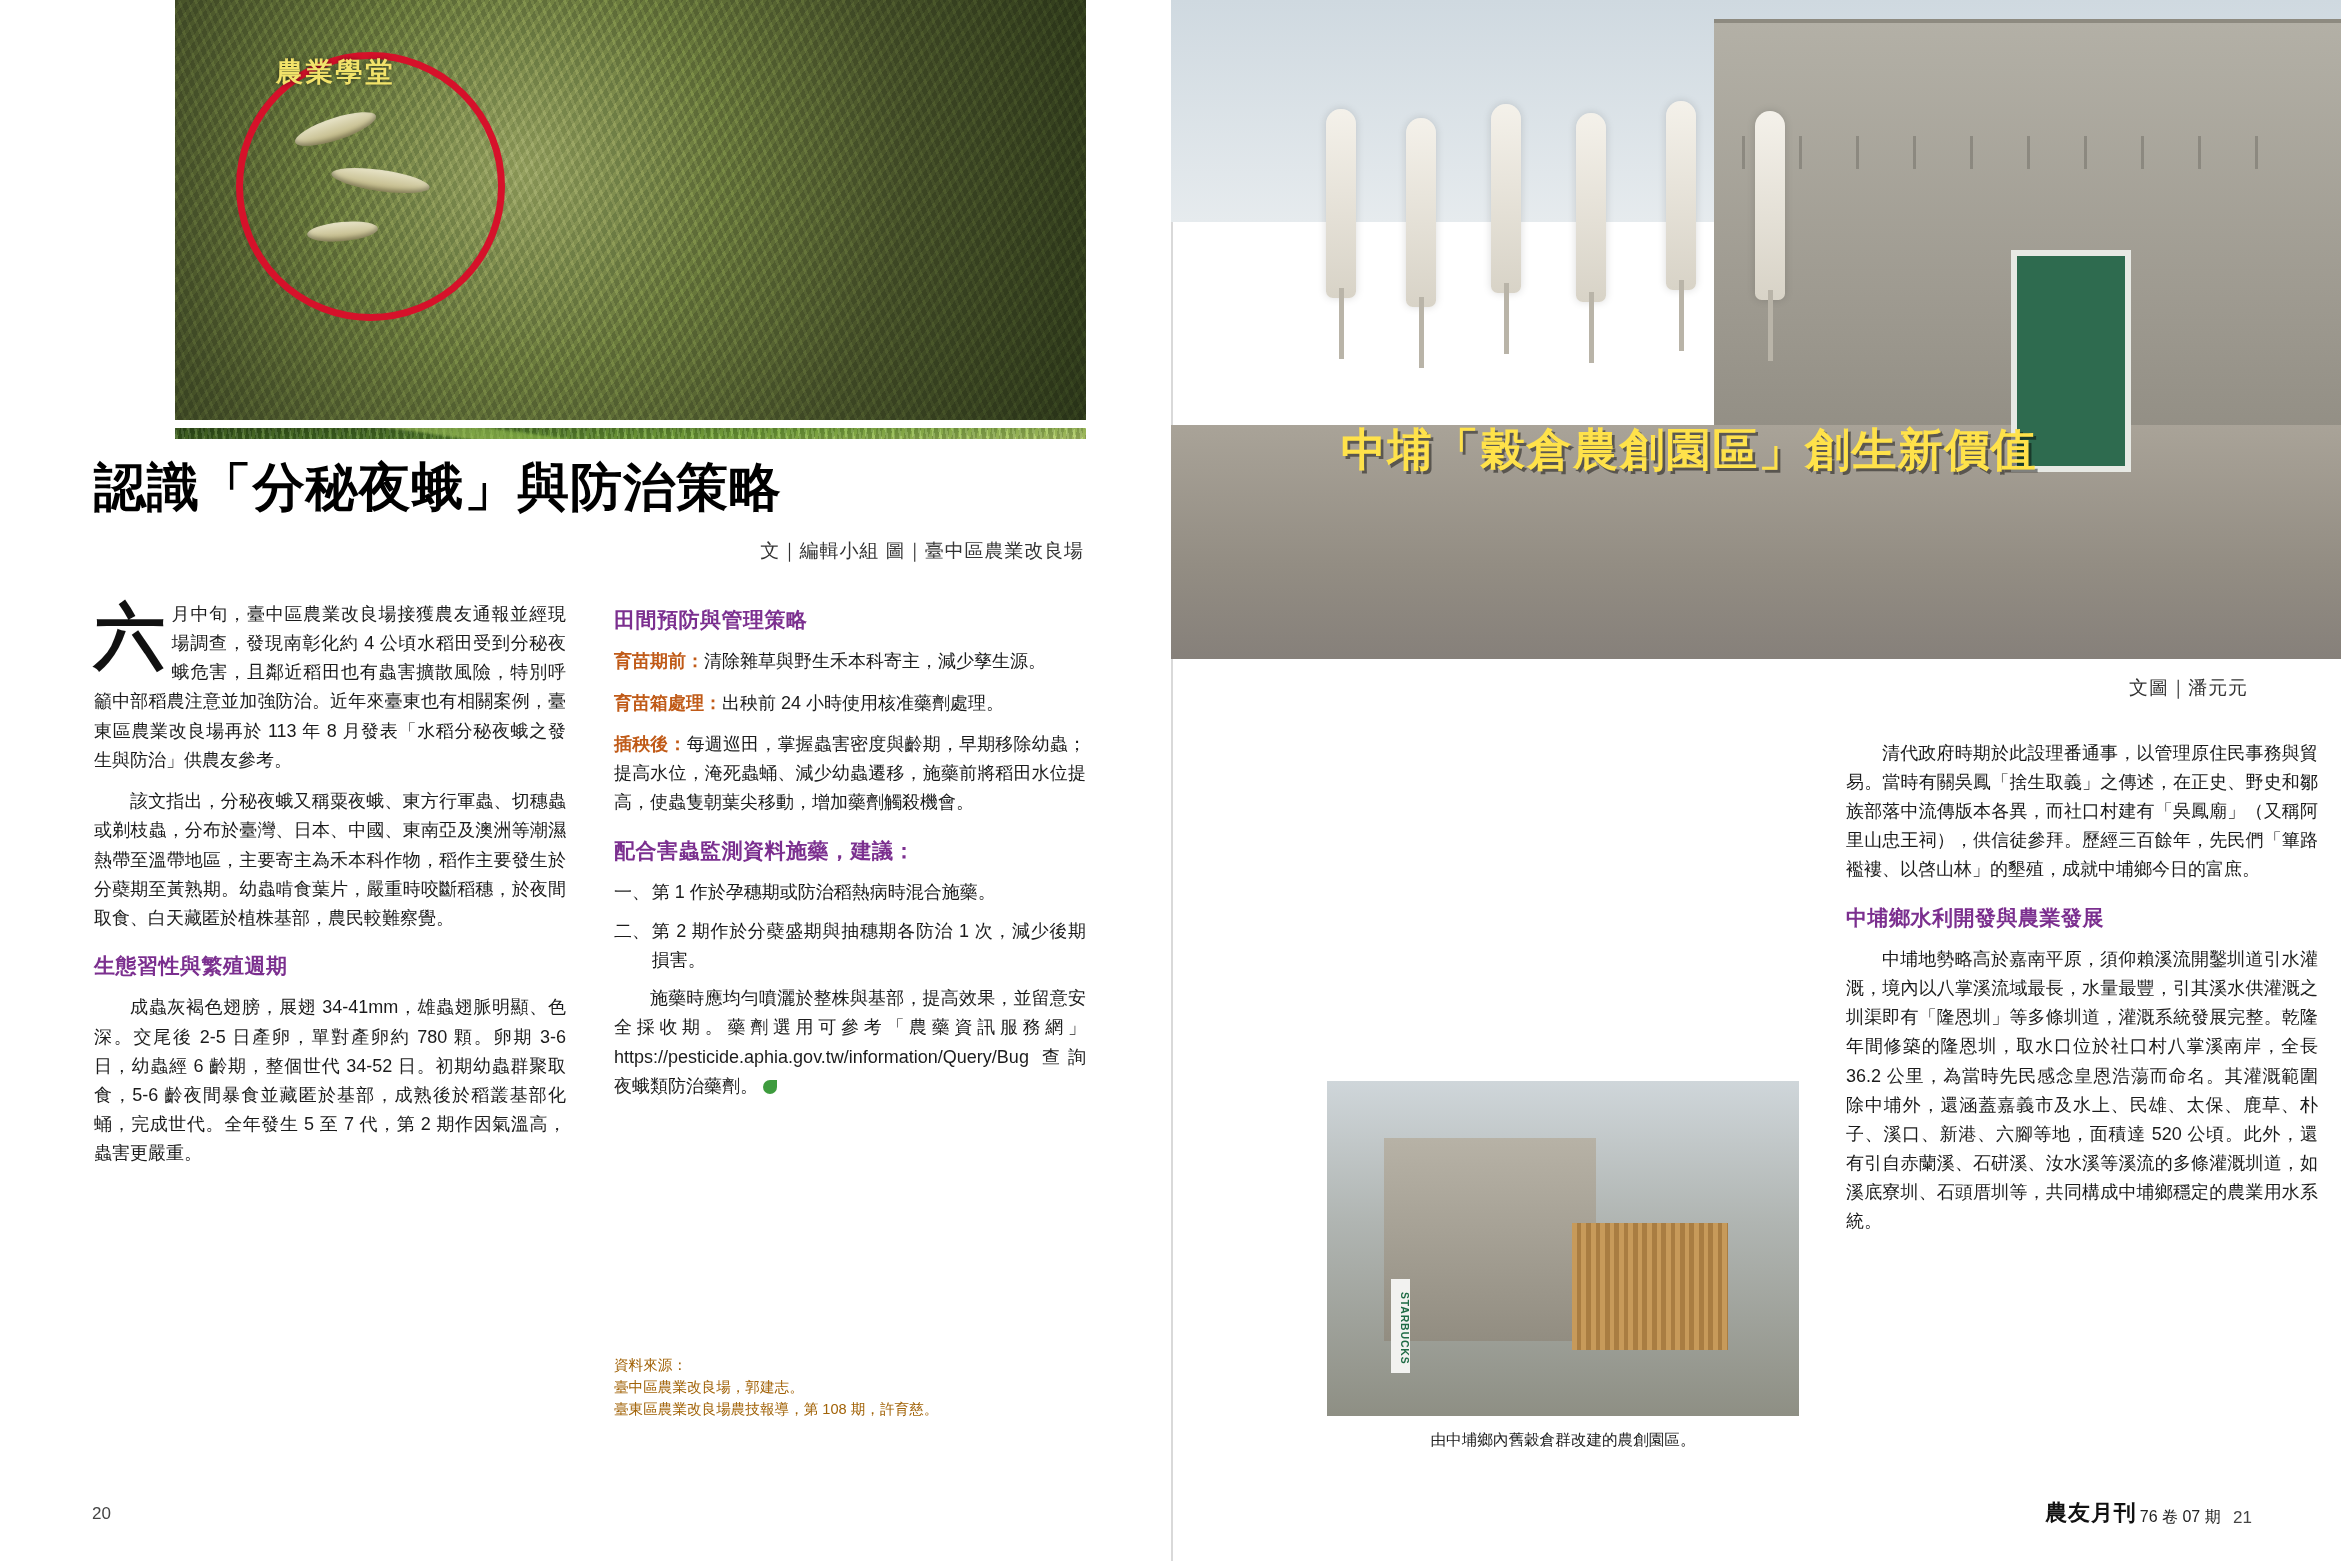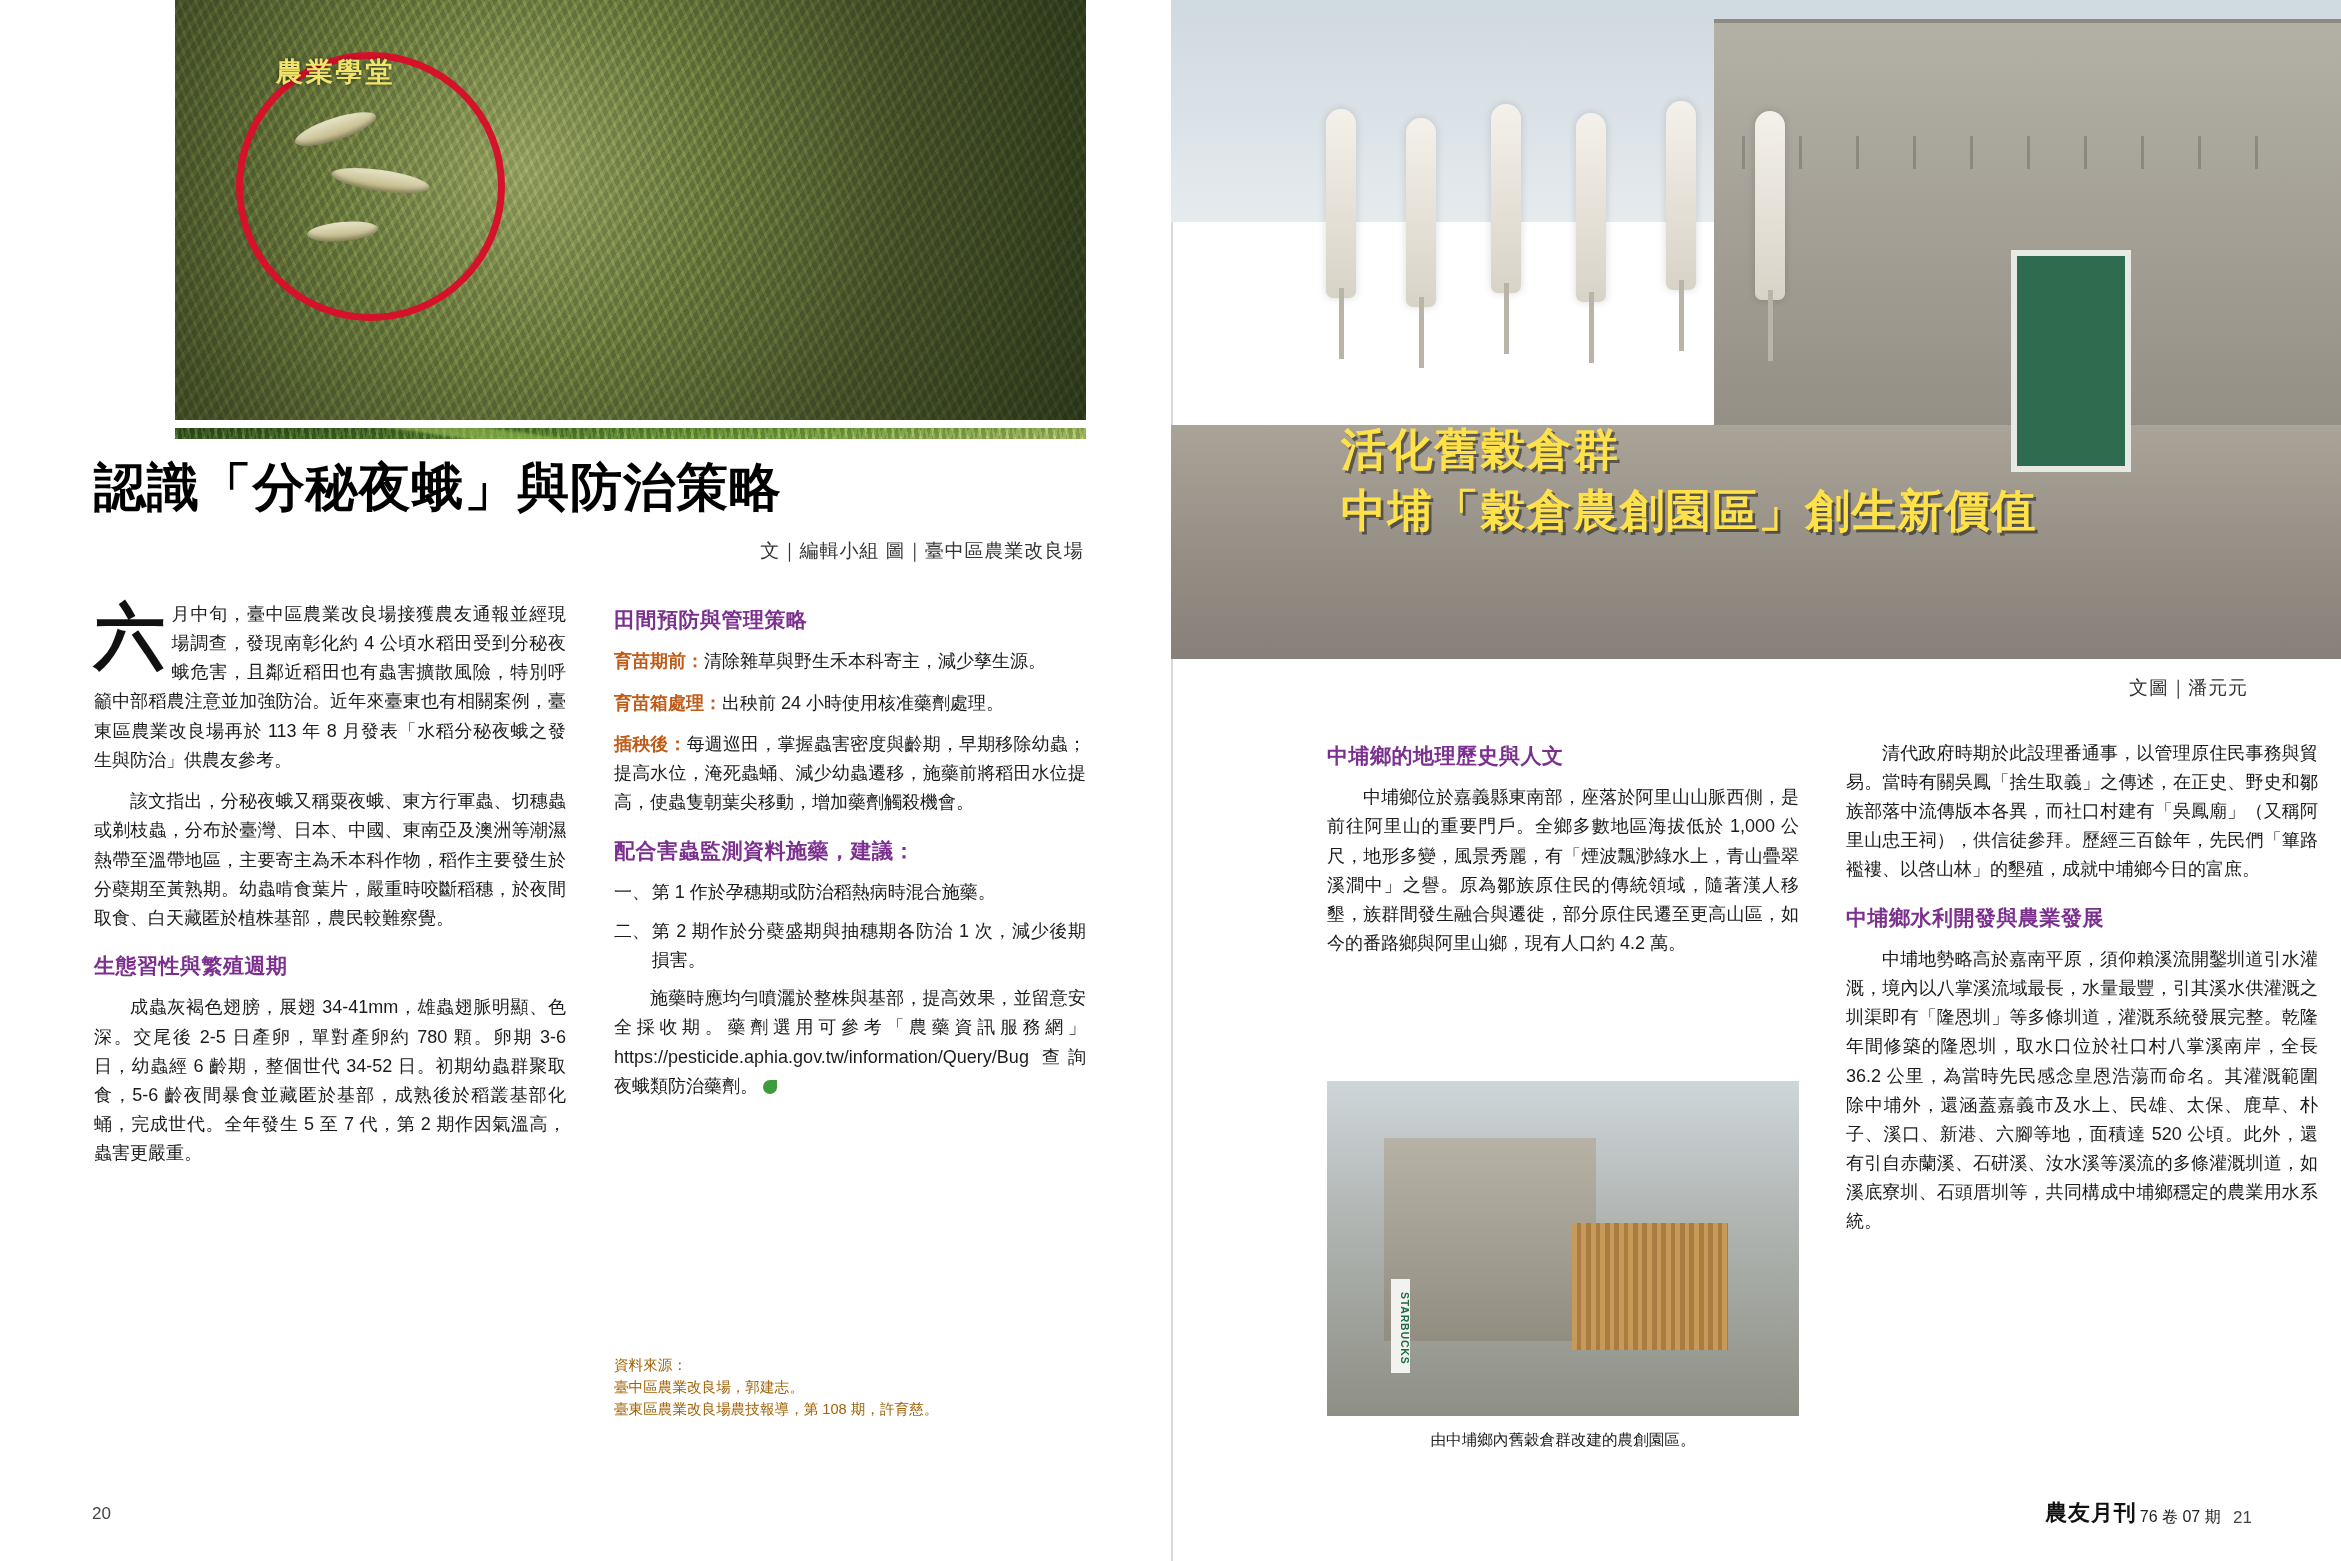--- a/index.html
+++ b/index.html
@@ -275,31 +275,26 @@
       <div class="umbrella" style="left:482px; top:101px;">
           <div class="canopy"></div>
           <div class="pole"></div>
         </div>
       <div class="umbrella" style="left:571px; top:111px;">
           <div class="canopy"></div>
           <div class="pole"></div>
         </div>
 
       <div class="hero-title">
-        <div>活化舊穀倉群</div>
         <div>中埔「穀倉農創園區」創生新價值</div>
       </div>
     </div>
 
     <div class="byline-right">文圖｜潘元元</div>
 
-    <div class="col col-r1">
-      <h3 class="sub first">中埔鄉的地理歷史與人文</h3>
-      <p class="para">中埔鄉位於嘉義縣東南部，座落於阿里山山脈西側，是前往阿里山的重要門戶。全鄉多數地區海拔低於 1,000 公尺，地形多變，風景秀麗，有「煙波飄渺綠水上，青山疊翠溪澗中」之譽。原為鄒族原住民的傳統領域，隨著漢人移墾，族群間發生融合與遷徙，部分原住民遷至更高山區，如今的番路鄉與阿里山鄉，現有人口約 4.2 萬。</p>
-    </div>
 
     <div class="col col-r2">
       <p class="para" style="margin-top:2.8px;">清代政府時期於此設理番通事，以管理原住民事務與貿易。當時有關吳鳳「捨生取義」之傳述，在正史、野史和鄒族部落中流傳版本各異，而社口村建有「吳鳳廟」（又稱阿里山忠王祠），供信徒參拜。歷經三百餘年，先民們「篳路襤褸、以啓山林」的墾殖，成就中埔鄉今日的富庶。</p>
       <h3 class="sub">中埔鄉水利開發與農業發展</h3>
       <p class="para">中埔地勢略高於嘉南平原，須仰賴溪流開鑿圳道引水灌溉，境內以八掌溪流域最長，水量最豐，引其溪水供灌溉之圳渠即有「隆恩圳」等多條圳道，灌溉系統發展完整。乾隆年間修築的隆恩圳，取水口位於社口村八掌溪南岸，全長 36.2 公里，為當時先民感念皇恩浩蕩而命名。其灌溉範圍除中埔外，還涵蓋嘉義市及水上、民雄、太保、鹿草、朴子、溪口、新港、六腳等地，面積達 520 公頃。此外，還有引自赤蘭溪、石硑溪、汝水溪等溪流的多條灌溉圳道，如溪底寮圳、石頭厝圳等，共同構成中埔鄉穩定的農業用水系統。</p>
     </div>
 
     <div class="photo-c">
       <div class="blk"></div>
       <div class="wood"></div>

